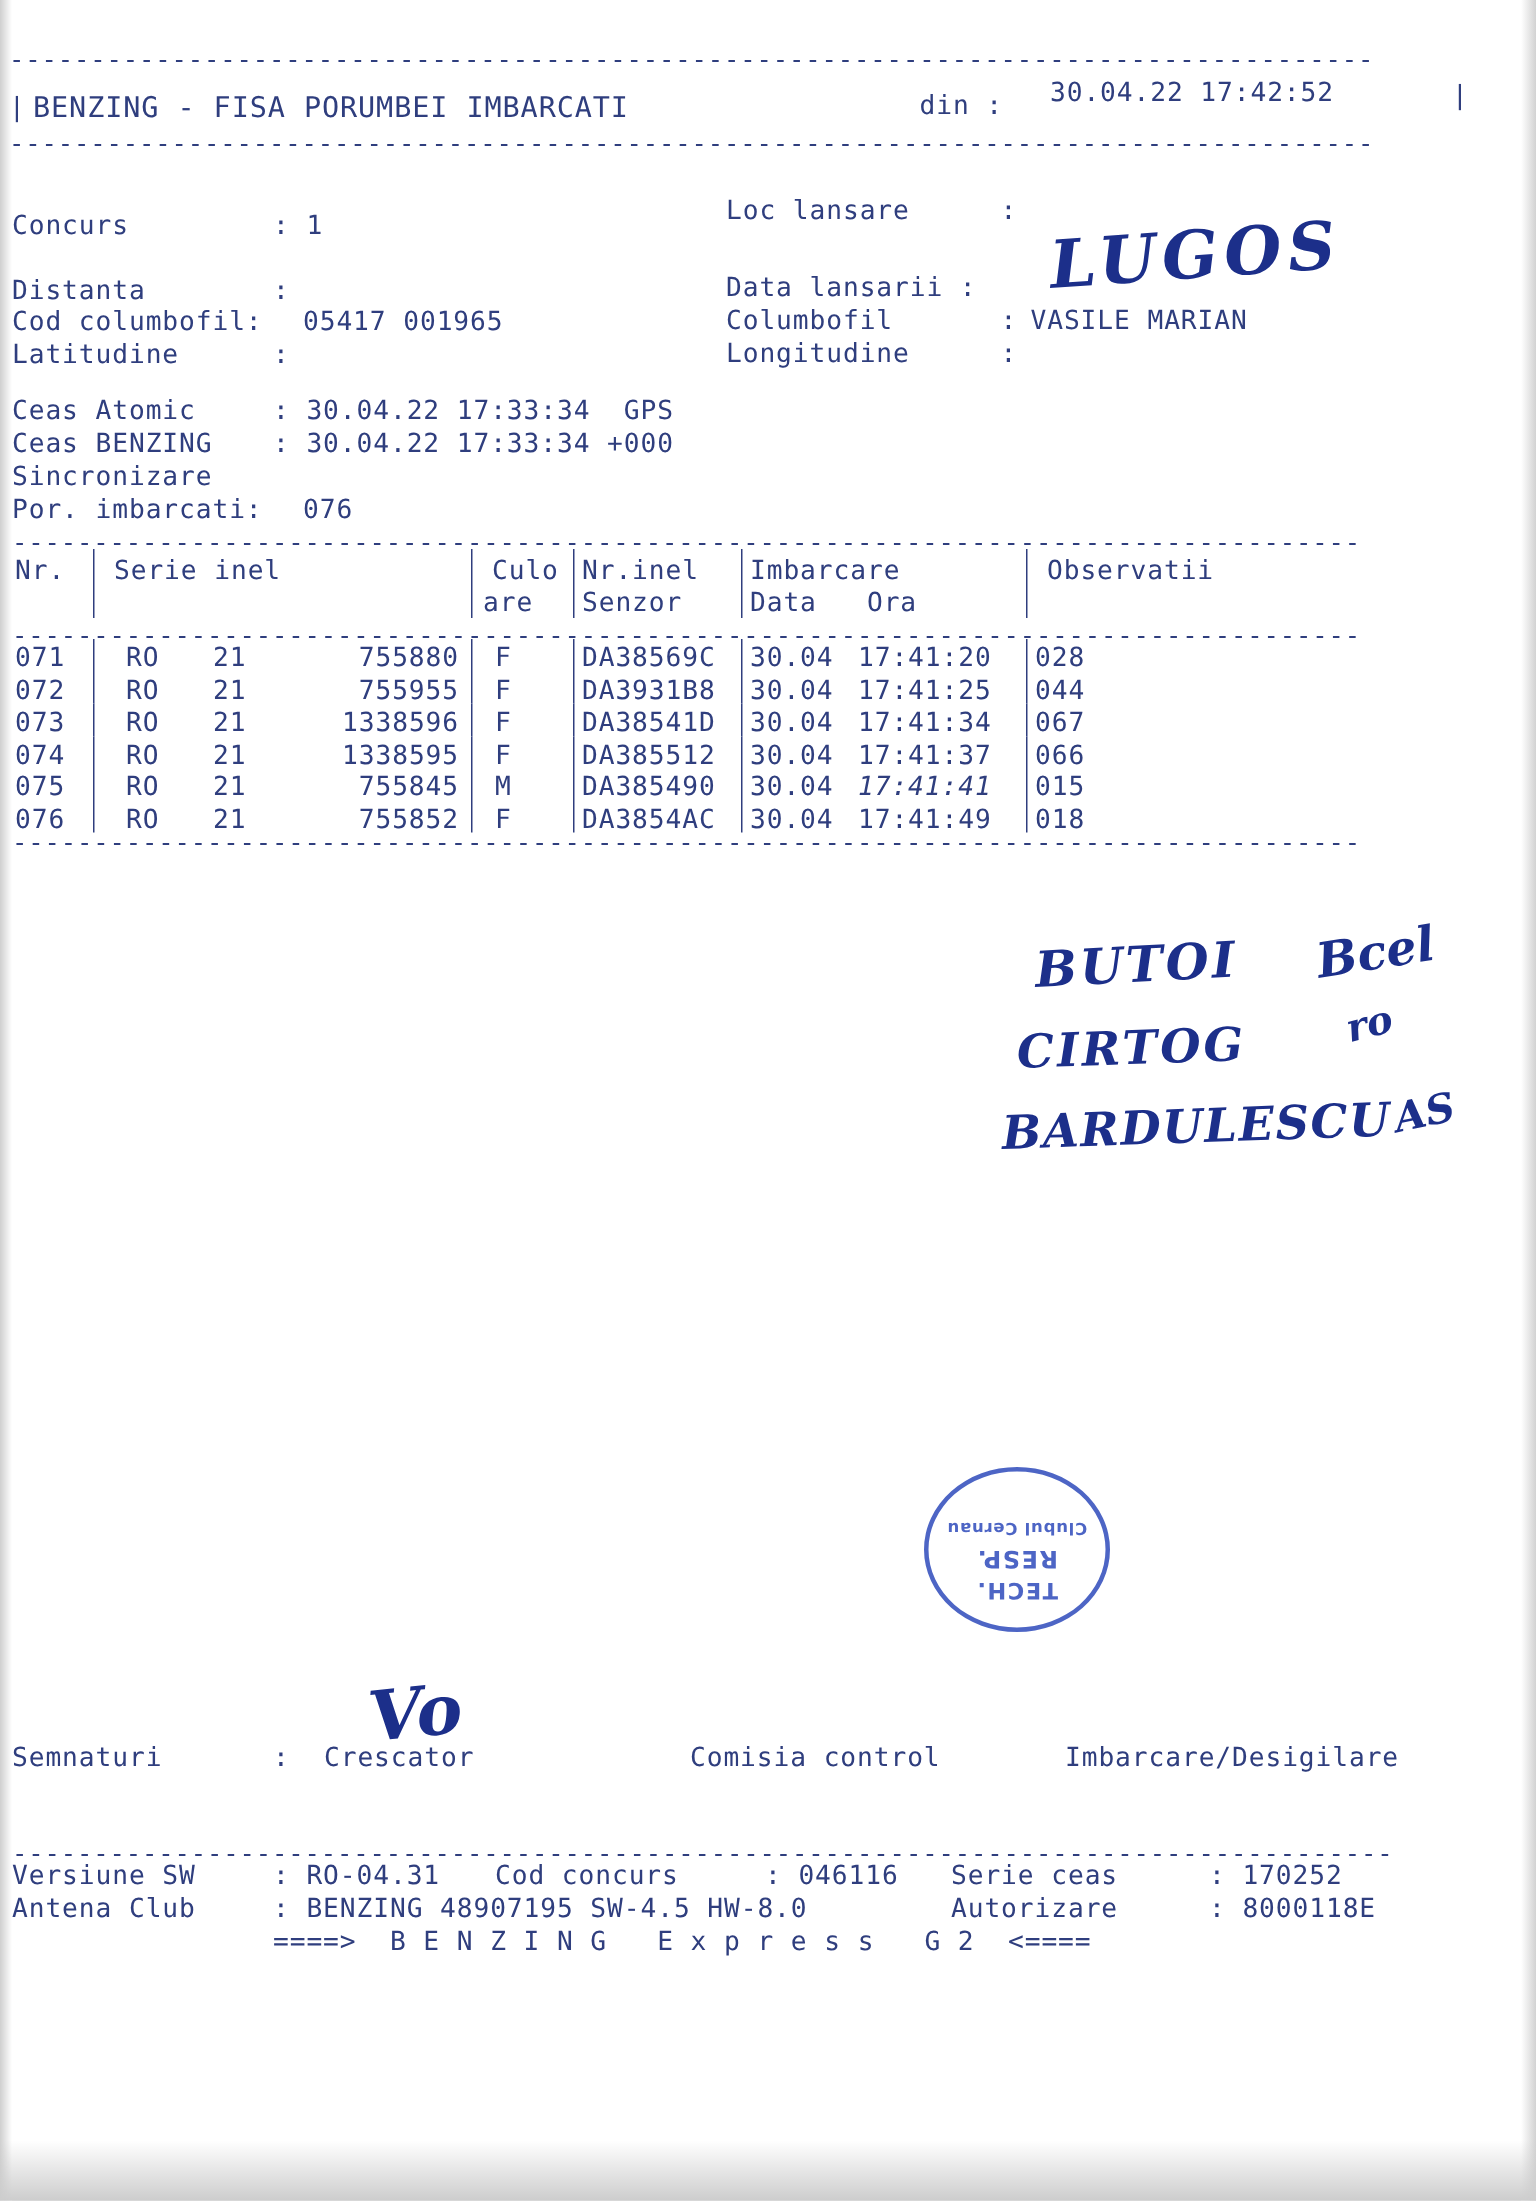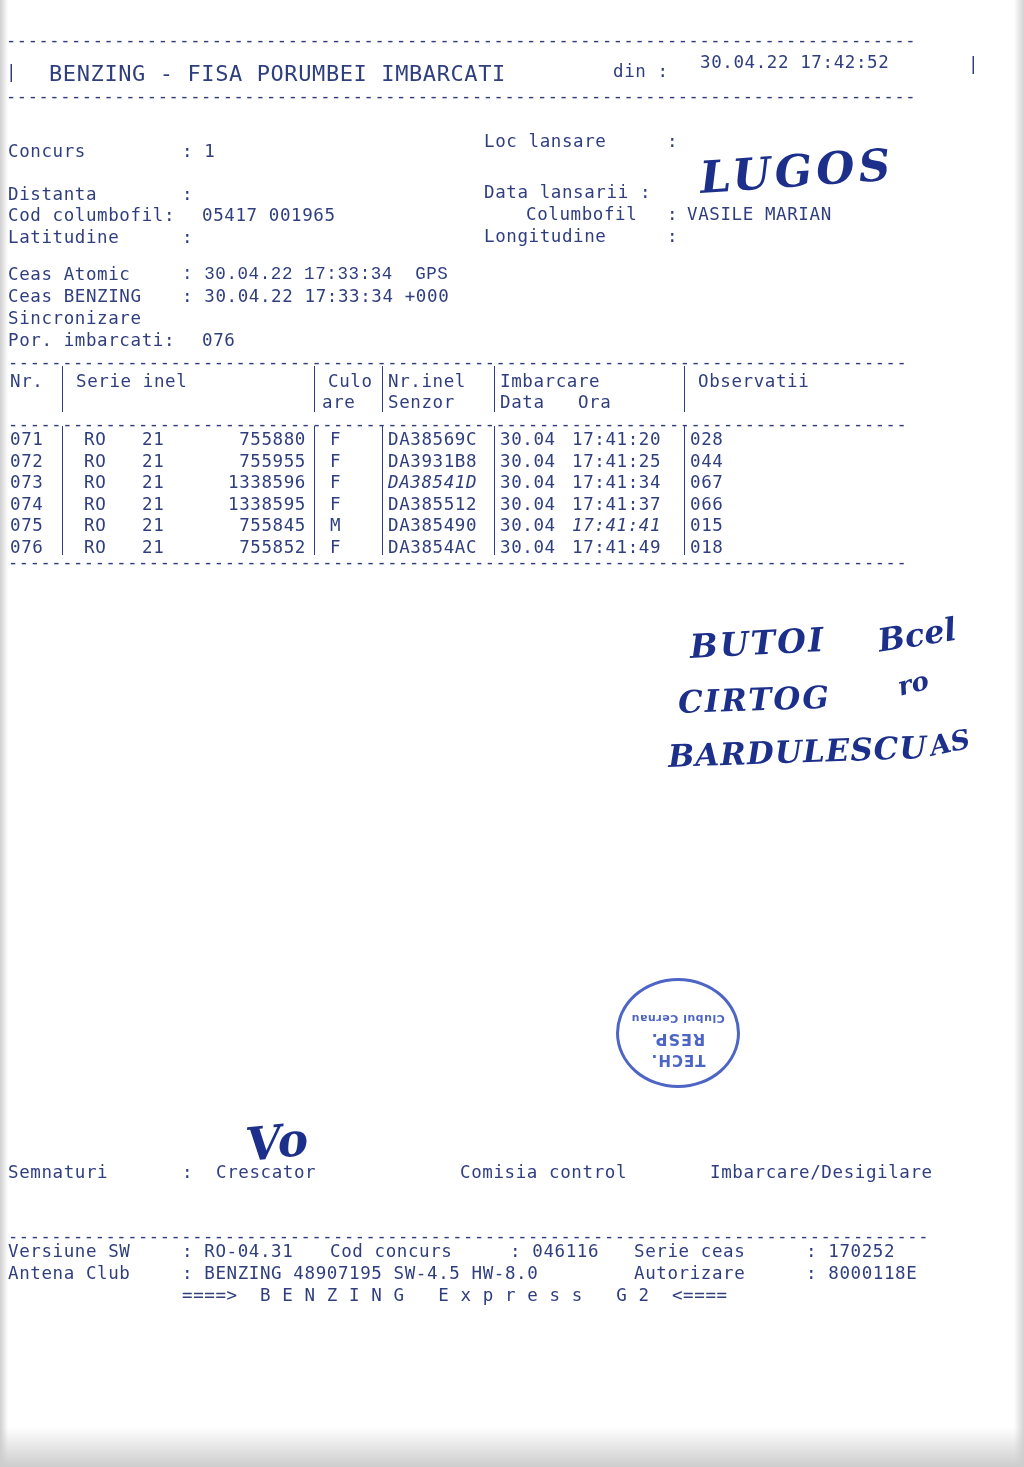--- a/index.html
+++ b/index.html
@@ -34,21 +34,21 @@
   }
 
   .t {
     position: absolute;
     white-space: pre;
     font-family: "DejaVu Sans Mono", "Liberation Mono", monospace;
     color: #2f3e7e;
     font-size: 17.5px;
     letter-spacing: 0.6px;
   }
-  .t.big   { font-size: 22px; margin-left: 27px; }
+  .t.big   { font-size: 19px; }
 
   .dash {
     position: absolute;
     white-space: pre;
     font-family: "DejaVu Sans Mono", "Liberation Mono", monospace;
     color: #2f3e7e;
     font-size: 17px;
     letter-spacing: 0.6px;
     overflow: hidden;
   }
@@ -122,29 +122,29 @@
 
   <div class="t" style="left:8px; top:227px;">Latitudine</div>
   <div class="t" style="left:182px; top:227px;">:</div>
 
   <div class="t" style="left:484px; top:131px;">Loc lansare</div>
   <div class="t" style="left:667px; top:131px;">:</div>
   <div class="hand" style="left:700px; top:152px; font-size:44px; letter-spacing:4px; transform: rotate(-4deg);">LUGOS</div>
 
   <div class="t" style="left:484px; top:182px;">Data lansarii :</div>
 
-  <div class="t" style="left:484px; top:204px;margin-left:42px;">Columbofil</div>
+  <div class="t" style="left:484px; top:204px;">Columbofil</div>
   <div class="t" style="left:667px; top:204px;">:</div>
   <div class="t" style="left:687px; top:204px;">VASILE MARIAN</div>
 
   <div class="t" style="left:484px; top:226px;">Longitudine</div>
   <div class="t" style="left:667px; top:226px;">:</div>
 
   <div class="t" style="left:8px; top:264px;">Ceas Atomic</div>
-  <div class="t" style="left:182px; top:264px;font-family:Liberation Mono, monospace;">: 30.04.22 17:33:34  GPS</div>
+  <div class="t" style="left:182px; top:264px;">: 30.04.22 17:33:34  GPS</div>
 
   <div class="t" style="left:8px; top:286px;">Ceas BENZING</div>
   <div class="t" style="left:182px; top:286px;">: 30.04.22 17:33:34 +000</div>
 
   <div class="t" style="left:8px; top:308px;">Sincronizare</div>
 
   <div class="t" style="left:8px; top:330px;">Por. imbarcati:</div>
   <div class="t" style="left:202px; top:330px;">076</div>
 
   <div class="dash" style="left:8px; top:352px; width:968px;">-----------------------------------------------------------------------------------</div>
@@ -200,21 +200,21 @@
       <div class="vline" style="left: 62px; top: 469px; height: 21.5px;"></div>
       <div class="vline" style="left: 314px; top: 469px; height: 21.5px;"></div>
       <div class="vline" style="left: 382px; top: 469px; height: 21.5px;"></div>
       <div class="vline" style="left: 494px; top: 469px; height: 21.5px;"></div>
       <div class="vline" style="left: 684px; top: 469px; height: 21.5px;"></div>
       <div class="t" style="left: 10px; top: 472px;">073</div>
       <div class="t" style="left: 84px; top: 472px;">RO</div>
       <div class="t" style="left: 142px; top: 472px;">21</div>
       <div class="t" style="top: 472px; right: 718px; text-align: right;">1338596</div>
       <div class="t" style="left: 330px; top: 472px;">F</div>
-      <div class="t" style="left: 388px; top: 472px; font-style: italic;">DA38541D</div>
+      <div class="t" style="left: 388px; top: 472px;">DA38541D</div>
       <div class="t" style="left: 500px; top: 472px;">30.04</div>
       <div class="t" style="left: 572px; top: 472px;">17:41:34</div>
       <div class="t" style="left: 690px; top: 472px;">067</div>
       <div class="vline" style="left: 62px; top: 490.5px; height: 21.5px;"></div>
       <div class="vline" style="left: 314px; top: 490.5px; height: 21.5px;"></div>
       <div class="vline" style="left: 382px; top: 490.5px; height: 21.5px;"></div>
       <div class="vline" style="left: 494px; top: 490.5px; height: 21.5px;"></div>
       <div class="vline" style="left: 684px; top: 490.5px; height: 21.5px;"></div>
       <div class="t" style="left: 10px; top: 493.5px;">074</div>
       <div class="t" style="left: 84px; top: 493.5px;">RO</div>

